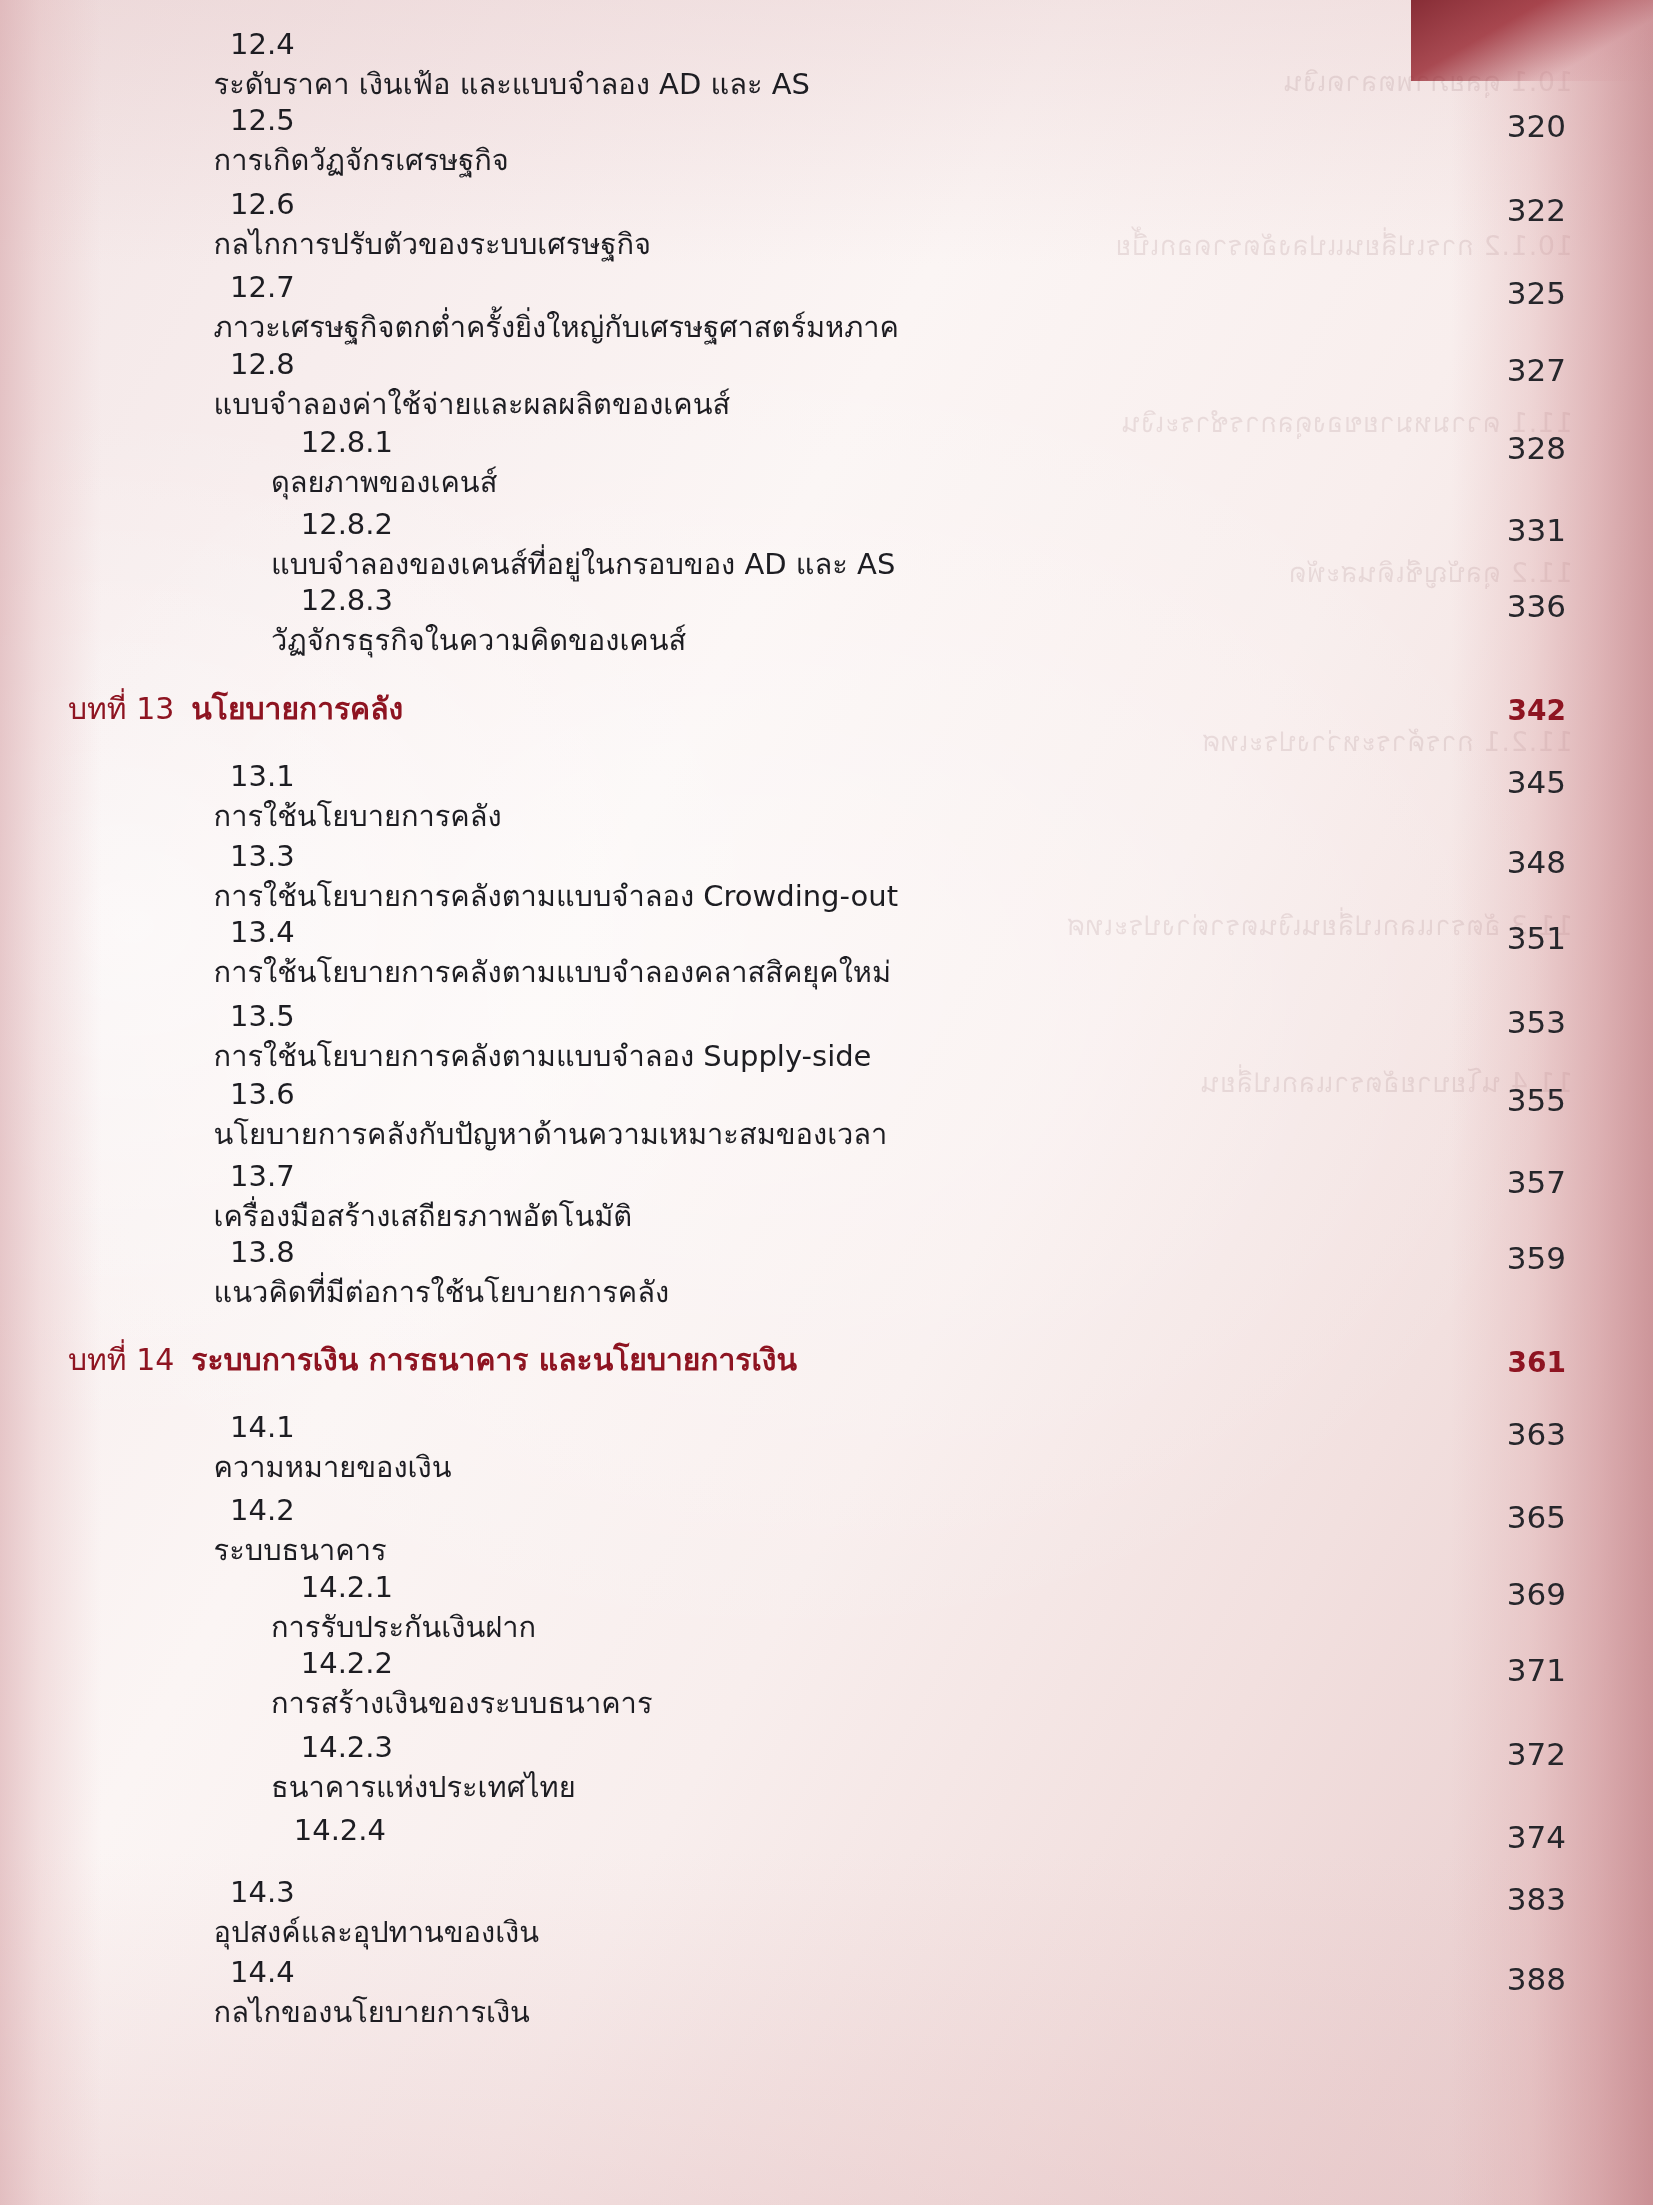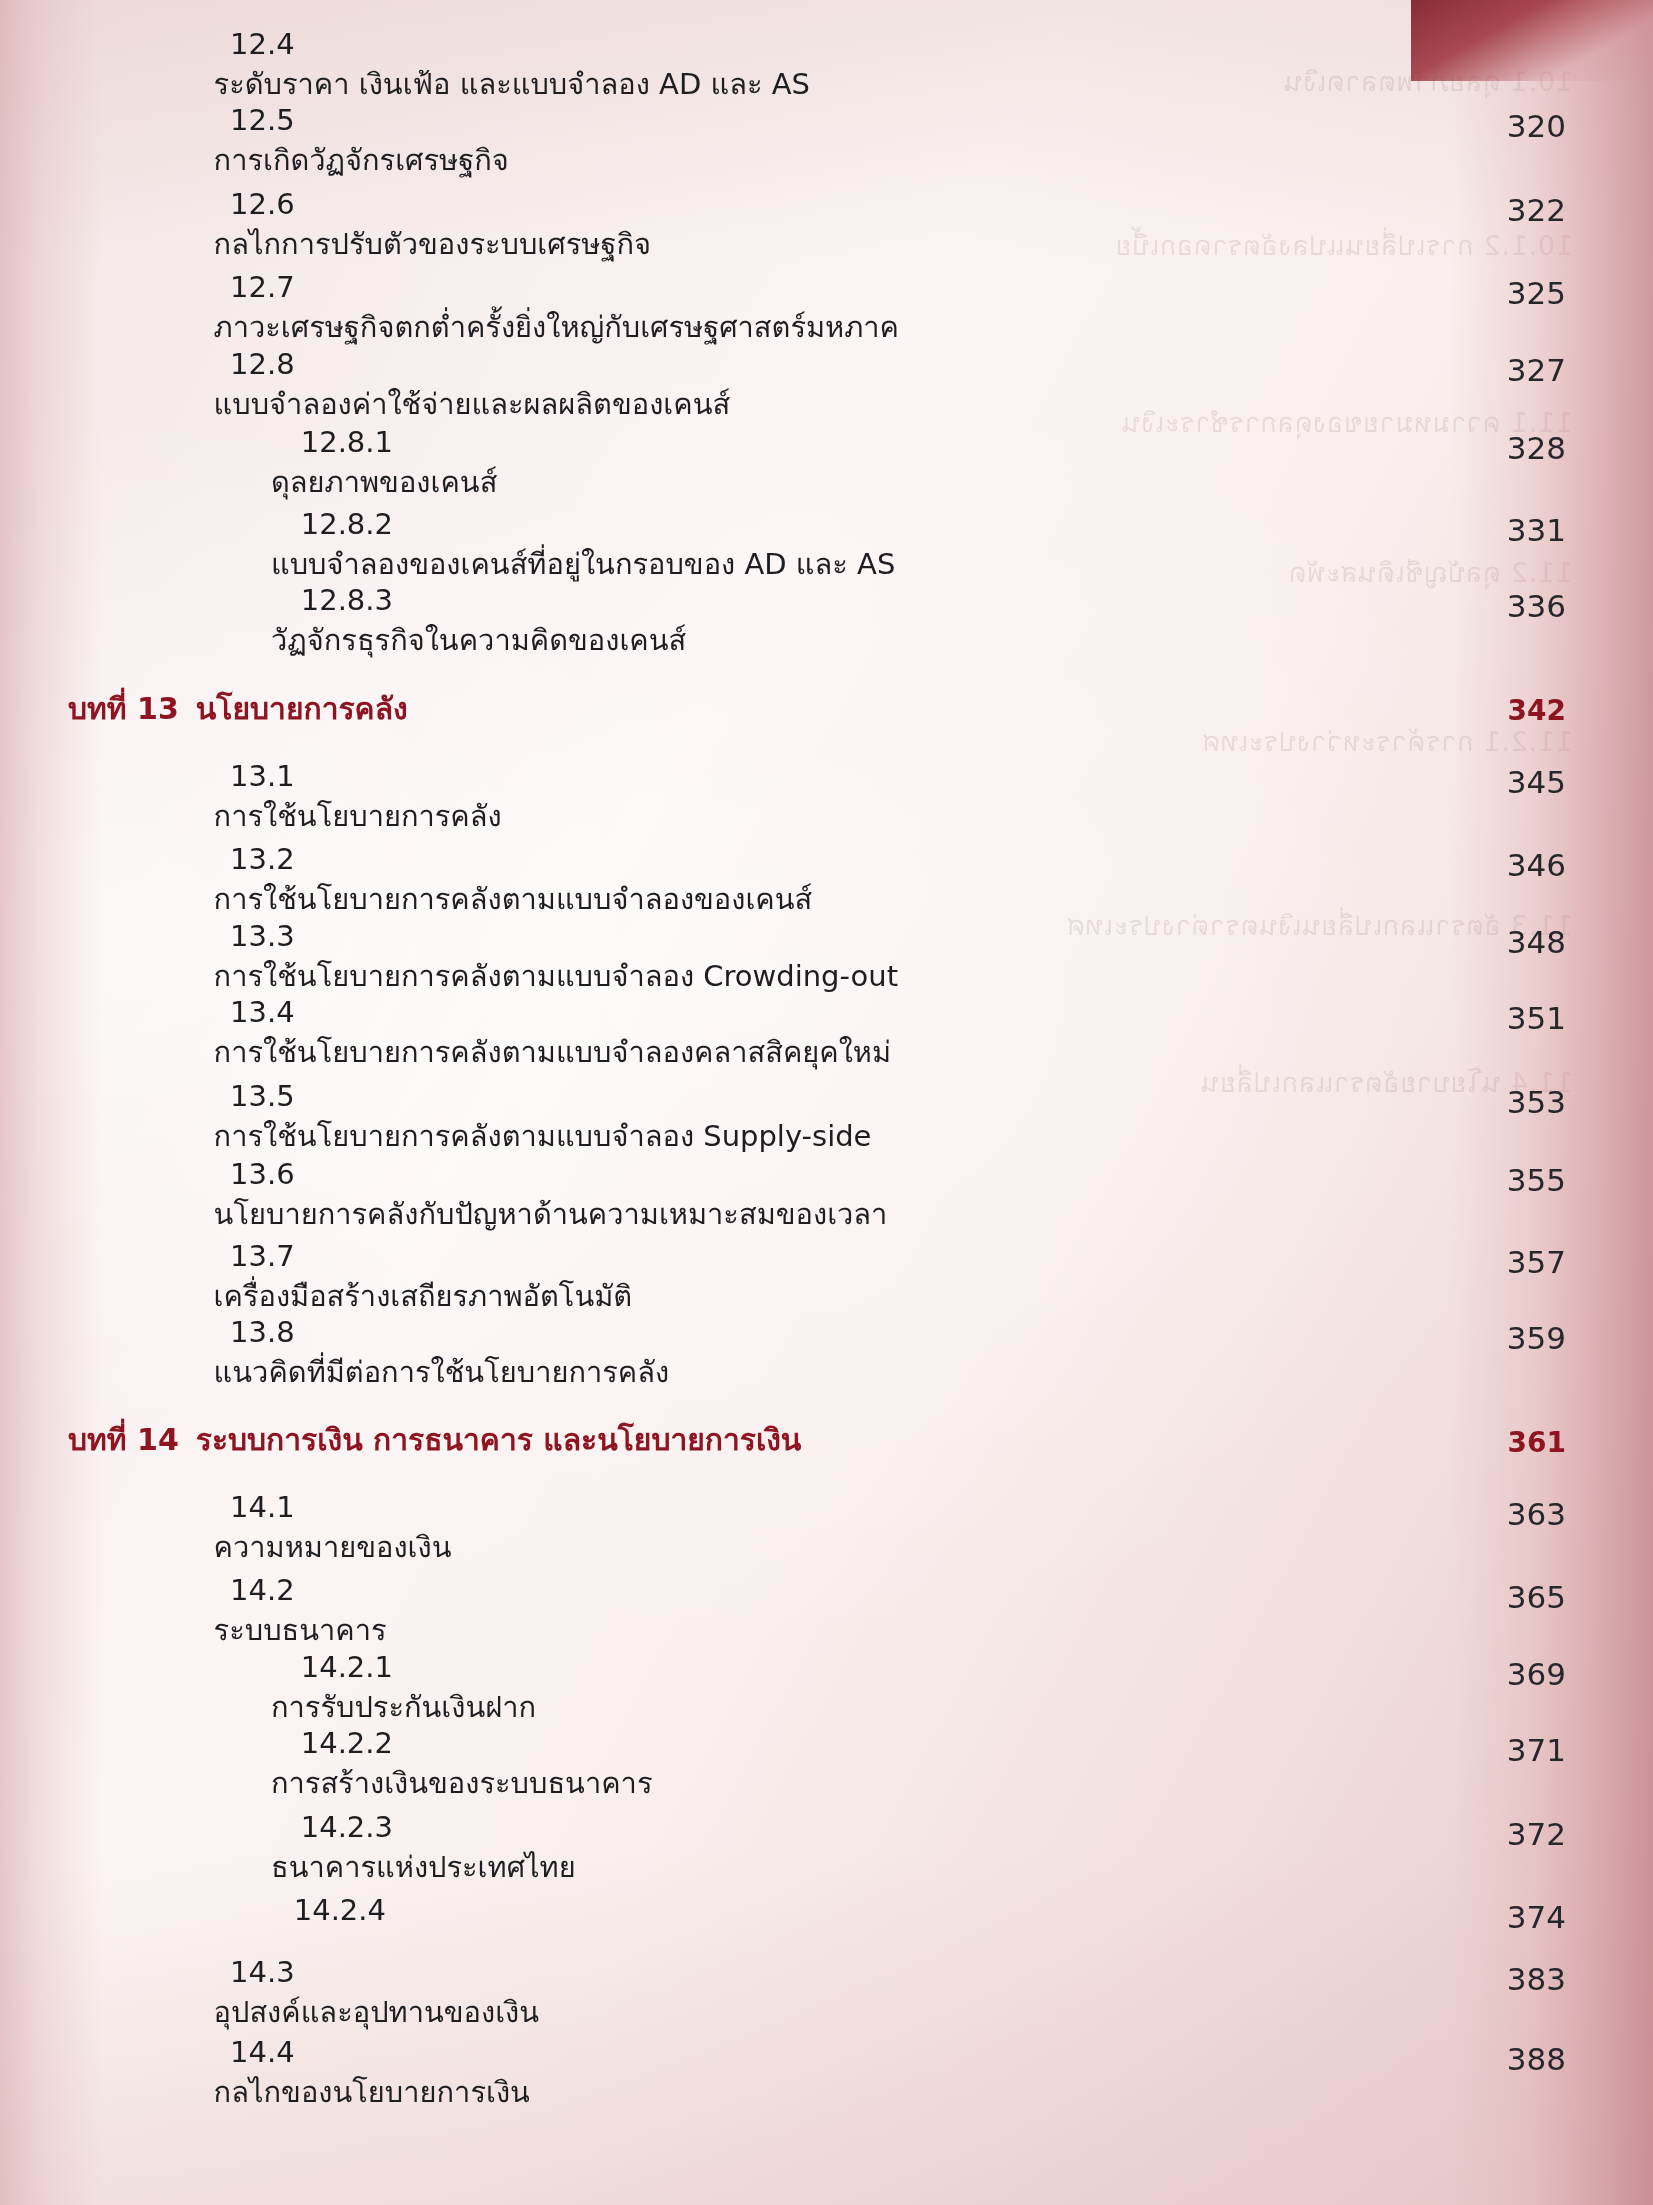--- a/index.html
+++ b/index.html
@@ -121,21 +121,21 @@
   .chapter {
     display: flex;
     align-items: baseline;
     position: relative;
     min-height: 74px;
     margin-top: 17.6px;
     padding-left: 0;
   }
   .chapter .ch-label {
     font-size: 30px;
-    font-weight: bold;
+    font-weight: normal;
     color: #8e1421;
     white-space: nowrap;
   }
   .chapter .ch-title {
     font-size: 30px;
     font-weight: bold;
     color: #8e1421;
     margin-left: 17px;
     white-space: nowrap;
   }
@@ -231,25 +231,20 @@
       <span class="ch-title">นโยบายการคลัง</span>
       <span class="page-no">342</span>
     </div>
 
     <div class="row lvl1">
       <span class="num">13.1</span>
       <span class="title">การใช้นโยบายการคลัง</span>
       <span class="page-no">345</span>
     </div>
 
-    <div class="row lvl1 shift-2">
-      <span class="num">13.2</span>
-      <span class="title">การใช้นโยบายการคลังตามแบบจำลองของเคนส์</span>
-      <span class="page-no">346</span>
-    </div>
 
     <div class="row lvl1">
       <span class="num">13.3</span>
       <span class="title">การใช้นโยบายการคลังตามแบบจำลอง Crowding-out</span>
       <span class="page-no">348</span>
     </div>
 
     <div class="row lvl1 shift-1">
       <span class="num">13.4</span>
       <span class="title">การใช้นโยบายการคลังตามแบบจำลองคลาสสิคยุคใหม่</span>

